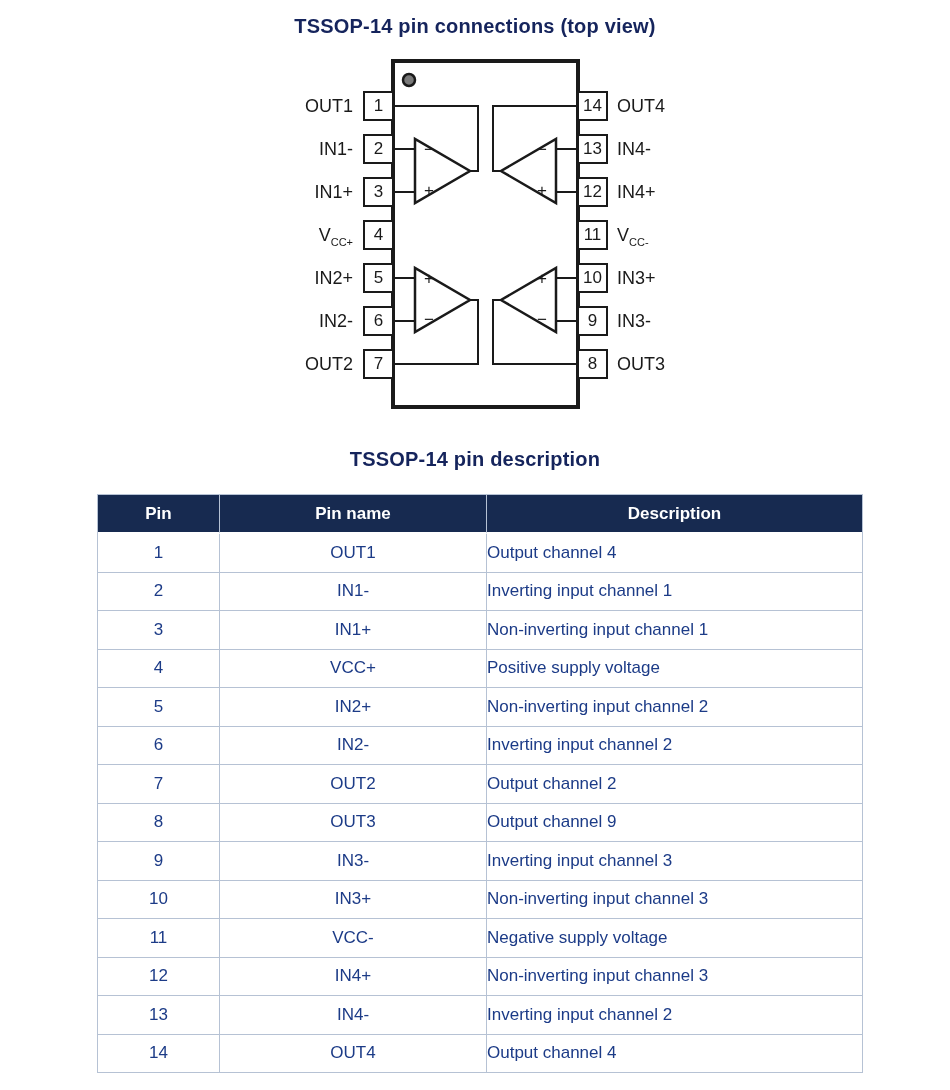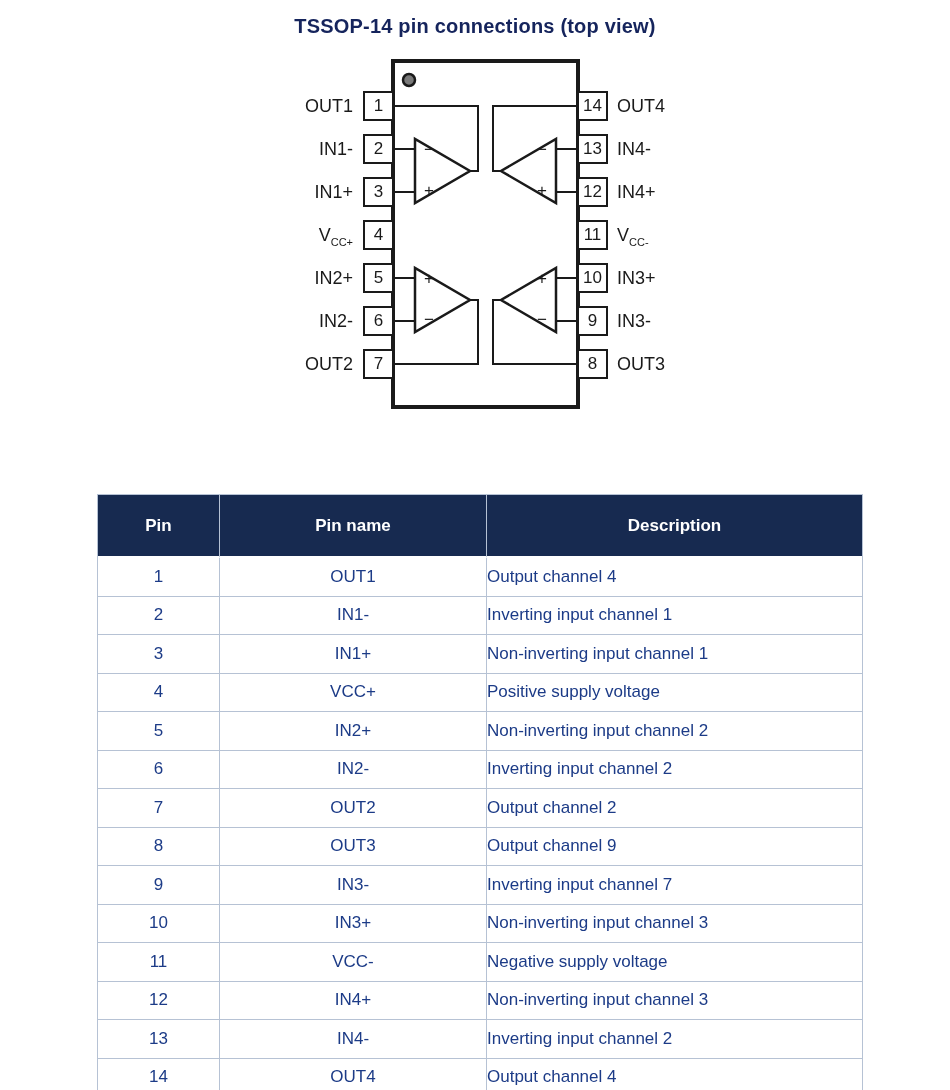--- a/index.html
+++ b/index.html
@@ -31,21 +31,21 @@
   .vsub{font-size:11px;}
 
   table.pins{
     position:absolute;left:97px;top:494px;width:764px;
     border-collapse:separate;border-spacing:0;table-layout:fixed;
     border:1px solid #b6c2d4;font-size:17px;
   }
   table.pins th{
     background:#172a50;color:#ffffff;font-weight:bold;height:37px;
     border-right:1px solid #b6c2d4;border-bottom:2px solid #ffffff;
-    text-align:center;padding:12px;
+    text-align:center;padding:0;
   }
   table.pins th:last-child{border-right:none;}
   table.pins td{
     color:#1c3b87;height:37.5px;padding:0;
     border-right:1px solid #b6c2d4;border-top:1px solid #b6c2d4;
     vertical-align:middle;
   }
   table.pins tr:first-child td{border-top:none;}
   table.pins td:last-child{border-right:none;}
   td.c{text-align:center;}
@@ -124,20 +124,21 @@
 
     <span class="lbl right" style="top:36px">OUT4</span>
     <span class="lbl right" style="top:79px">IN4-</span>
     <span class="lbl right" style="top:122px">IN4+</span>
     <span class="lbl right" style="top:165px"><span>V</span><sub class="vsub">CC-</sub></span>
     <span class="lbl right" style="top:208px">IN3+</span>
     <span class="lbl right" style="top:251px">IN3-</span>
     <span class="lbl right" style="top:294px">OUT3</span>
   </div>
 
+  <h2 class="sec-title" id="table-title">TSSOP-14 pin description</h2>
 
   <table class="pins">
     <colgroup>
         <col style="width:122px">
         <col style="width:267px">
         <col style="width:375px">
       </colgroup>
     <thead>
       <tr>
         <th>Pin</th>
@@ -182,21 +183,21 @@
           <td class="d">Output channel 2</td>
         </tr>
       <tr>
           <td class="c">8</td>
           <td class="c">OUT3</td>
           <td class="d">Output channel 9</td>
         </tr>
       <tr>
           <td class="c">9</td>
           <td class="c">IN3-</td>
-          <td class="d">Inverting input channel 7</td>
+          <td class="d">Inverting input channel 3</td>
         </tr>
       <tr>
           <td class="c">10</td>
           <td class="c">IN3+</td>
           <td class="d">Non-inverting input channel 3</td>
         </tr>
       <tr>
           <td class="c">11</td>
           <td class="c">VCC-</td>
           <td class="d">Negative supply voltage</td>

